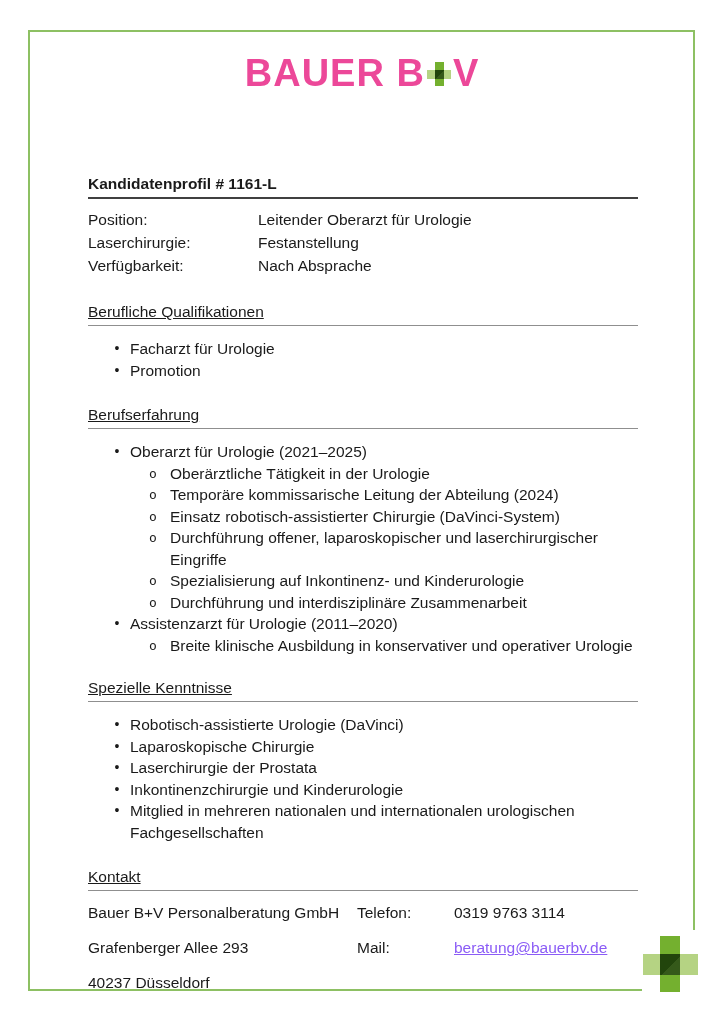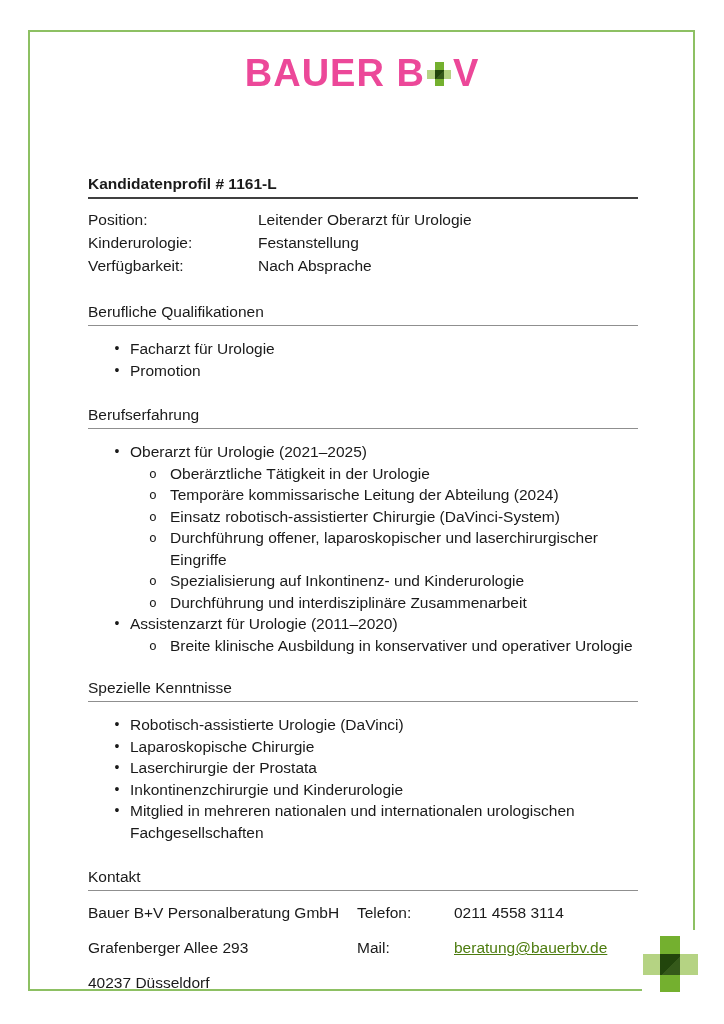--- a/index.html
+++ b/index.html
@@ -37,37 +37,37 @@
     margin-top:80px;font-weight:700;font-size:15.5px;line-height:19px;
     padding-bottom:4px;border-bottom:2px solid #404040;
   }
 
   .fields{margin-top:9px;}
   .field-row{display:flex;line-height:23px;}
   .field-label{width:170px;flex:0 0 170px;}
   .field-value{flex:1;}
 
   .section-heading{
-    line-height:19px;padding-bottom:4px;border-bottom:1.5px solid #8f8f8f;
+    line-height:19px;padding-bottom:4px;border-bottom:1.5px solid #8f8f8f;text-decoration:underline;
   }
   .mt-qual{margin-top:25px;}
   .mt-exp{margin-top:24px;}
   .mt-skill{margin-top:22px;}
   .mt-contact{margin-top:24px;}
 
   .list{margin-top:12px;}
   .li{display:flex;line-height:21.5px;}
   .li .marker{flex:0 0 auto;text-align:center;}
   .li1 .marker{width:14px;margin-left:22px;margin-right:6px;font-size:14px;}
   .li2 .marker{width:14px;margin-left:58px;margin-right:10px;font-family:"DejaVu Sans Mono",monospace;font-size:13px;}
   .li .li-text{flex:1;}
 
   
   .contact-grid{margin-top:10px;display:grid;grid-template-columns:257px 85px auto;line-height:23px;gap:12px;}
-  .mail-link{color:#4d7c0f;text-decoration:underline;cursor:pointer;}
+  .mail-link{color:#8b5cf6;text-decoration:underline;cursor:pointer;}
 
   
   .footer-cross{position:absolute;left:643px;top:936px;width:55px;height:56px;}
   .footer-cross .c-v{position:absolute;left:17px;top:0;width:20px;height:56px;background:#74b02f;}
   .footer-cross .c-h{position:absolute;left:0;top:18px;width:55px;height:21px;background:#b5d383;}
   .footer-cross .c-c{position:absolute;left:17px;top:18px;width:20px;height:21px;
     background:linear-gradient(135deg,#22450c 0%,#22450c 55%,#35591a 55%,#35591a 100%);}
 </style>
 </head>
 <body>
@@ -94,21 +94,21 @@
   <div class="content">
 
     <div class="doc-title">Kandidatenprofil # 1161-L</div>
 
     <div class="fields">
       <div class="field-row">
         <span class="field-label">Position:</span>
         <span class="field-value">Leitender Oberarzt für Urologie</span>
       </div>
       <div class="field-row">
-        <span class="field-label">Kinderurologie:</span>
+        <span class="field-label">Laserchirurgie:</span>
         <span class="field-value">Festanstellung</span>
       </div>
       <div class="field-row">
         <span class="field-label">Verfügbarkeit:</span>
         <span class="field-value">Nach Absprache</span>
       </div>
     </div>
 
     <div class="section-heading mt-qual">Berufliche Qualifikationen</div>
     <div class="list">
@@ -183,21 +183,21 @@
       <div class="li li1">
         <span class="marker">•</span>
         <span class="li-text">Mitglied in mehreren nationalen und internationalen urologischen Fachgesellschaften</span>
       </div>
     </div>
 
     <div class="section-heading mt-contact">Kontakt</div>
     <div class="contact-grid">
       <span>Bauer B+V Personalberatung GmbH</span>
       <span>Telefon:</span>
-      <span>0211 4558 3114</span>
+      <span>0319 9763 3114</span>
 
       <span>Grafenberger Allee 293</span>
       <span>Mail:</span>
       <span><a class="mail-link">beratung@bauerbv.de</a></span>
 
       <span>40237 Düsseldorf</span>
       <span></span>
       <span></span>
     </div>
 

